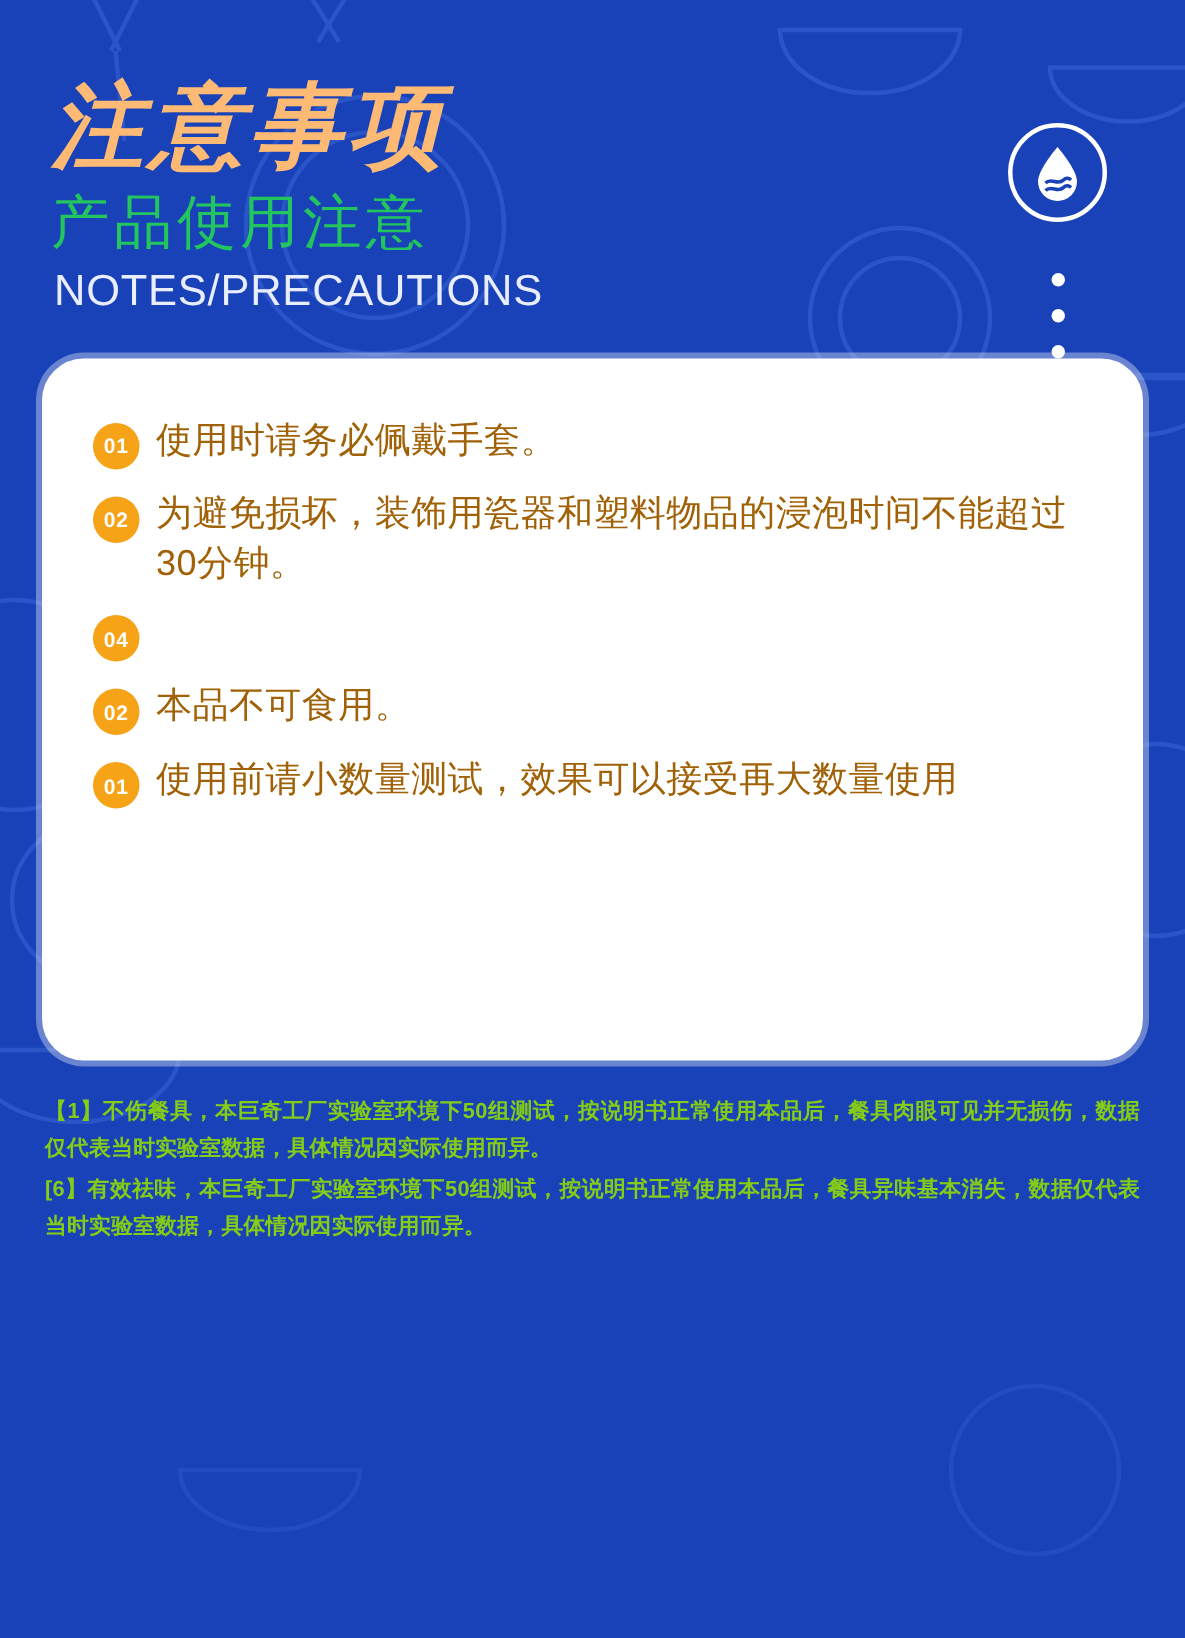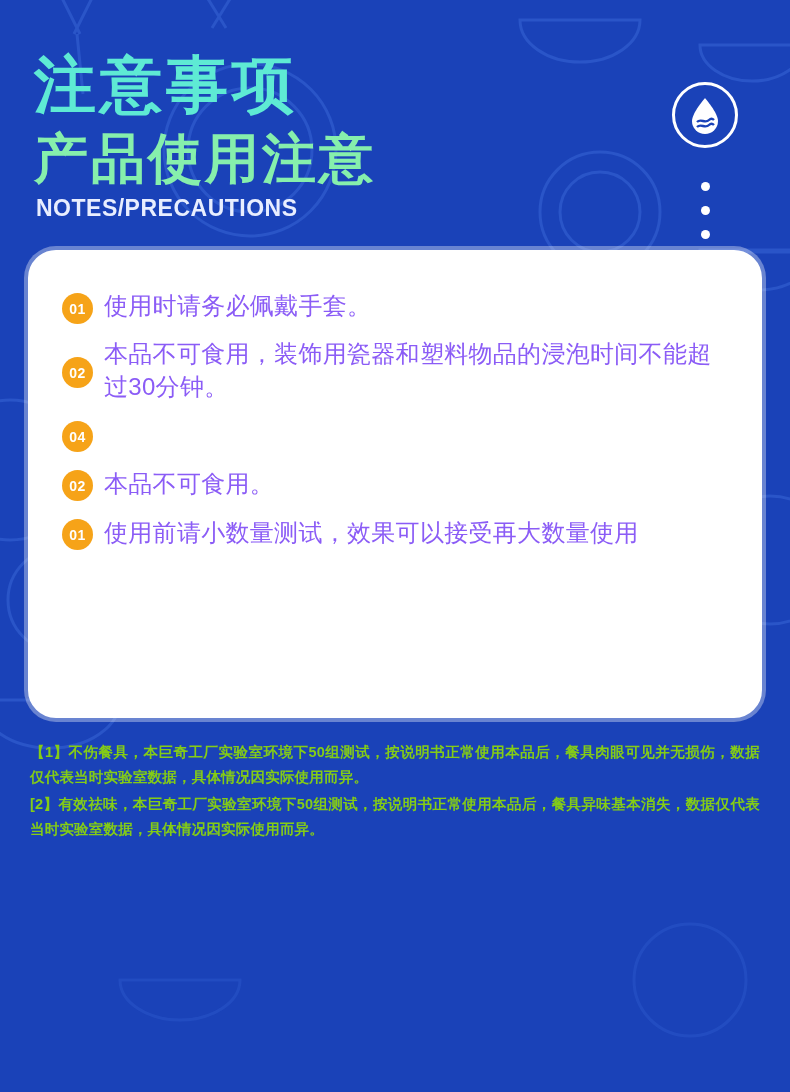--- a/index.html
+++ b/index.html
@@ -36,39 +36,40 @@
 
   
   .header {
     position: relative;
     z-index: 2;
     padding: 52px 0 0 34px;
   }
   .title-main {
     font-size: 62px;
     font-weight: bold;
-    color: #5eead4;
+    color: #fdba74;
     letter-spacing: 4px;
     line-height: 1.08;
     margin: 0;
+    font-style: italic;
   }
   .title-sub {
-    font-size: 54px;
-    font-weight: bold;
-    color: #86efac;
+    font-size: 39px;
+    font-weight: normal;
+    color: #22c55e;
     letter-spacing: 3px;
     line-height: 1.15;
     margin: 8px 0 0 0;
   }
   .title-en {
-    font-size: 23px;
+    font-size: 29px;
     color: #e8eeff;
     letter-spacing: 0.5px;
     margin: 6px 0 0 2px;
-    font-weight: 700;
+    font-weight: 400;
   }
 
   
   .logo-badge {
     position: absolute;
     top: 82px;
     right: 52px;
     width: 66px;
     height: 66px;
     border-radius: 50%;
@@ -109,21 +110,21 @@
     height: 468px;
   }
 
   .note-list {
     list-style: none;
     margin: 0;
     padding: 0;
   }
   .note-item {
     display: flex;
-    align-items: center;
+    align-items: flex-start;
     margin-bottom: 13px;
   }
   .note-item:last-child { margin-bottom: 0; }
 
   .num-badge {
     flex: 0 0 auto;
     width: 31px;
     height: 31px;
     border-radius: 50%;
     background: #f6a318;
@@ -132,21 +133,21 @@
     font-weight: bold;
     display: flex;
     align-items: center;
     justify-content: center;
     margin-top: 5px;
     margin-right: 11px;
     letter-spacing: 0.5px;
   }
   .note-text {
     font-size: 24px;
-    color: #8b5cf6;
+    color: #a16207;
     line-height: 1.38;
     letter-spacing: 0.3px;
     flex: 1 1 auto;
   }
 
   
   .footnotes {
     position: relative;
     z-index: 2;
     margin: 22px 30px 0 30px;
@@ -229,34 +230,34 @@
   </div>
 
   <div class="card">
     <ul class="note-list">
       <li class="note-item">
         <span class="num-badge">01</span>
         <span class="note-text">使用时请务必佩戴手套。</span>
       </li>
       <li class="note-item">
         <span class="num-badge">02</span>
-        <span class="note-text">本品不可食用，装饰用瓷器和塑料物品的浸泡时间不能超过30分钟。</span>
+        <span class="note-text">为避免损坏，装饰用瓷器和塑料物品的浸泡时间不能超过30分钟。</span>
       </li>
       <li class="note-item">
         <span class="num-badge">04</span>
       </li>
       <li class="note-item">
         <span class="num-badge">02</span>
         <span class="note-text">本品不可食用。</span>
       </li>
       <li class="note-item">
         <span class="num-badge">01</span>
         <span class="note-text">使用前请小数量测试，效果可以接受再大数量使用</span>
       </li>
     </ul>
   </div>
 
   <div class="footnotes">
     <p class="footnote">【1】不伤餐具，本巨奇工厂实验室环境下50组测试，按说明书正常使用本品后，餐具肉眼可见并无损伤，数据仅代表当时实验室数据，具体情况因实际使用而异。</p>
-    <p class="footnote">[2】有效祛味，本巨奇工厂实验室环境下50组测试，按说明书正常使用本品后，餐具异味基本消失，数据仅代表当时实验室数据，具体情况因实际使用而异。</p>
+    <p class="footnote">[6】有效祛味，本巨奇工厂实验室环境下50组测试，按说明书正常使用本品后，餐具异味基本消失，数据仅代表当时实验室数据，具体情况因实际使用而异。</p>
   </div>
 
 </div>
 
 </body></html>

